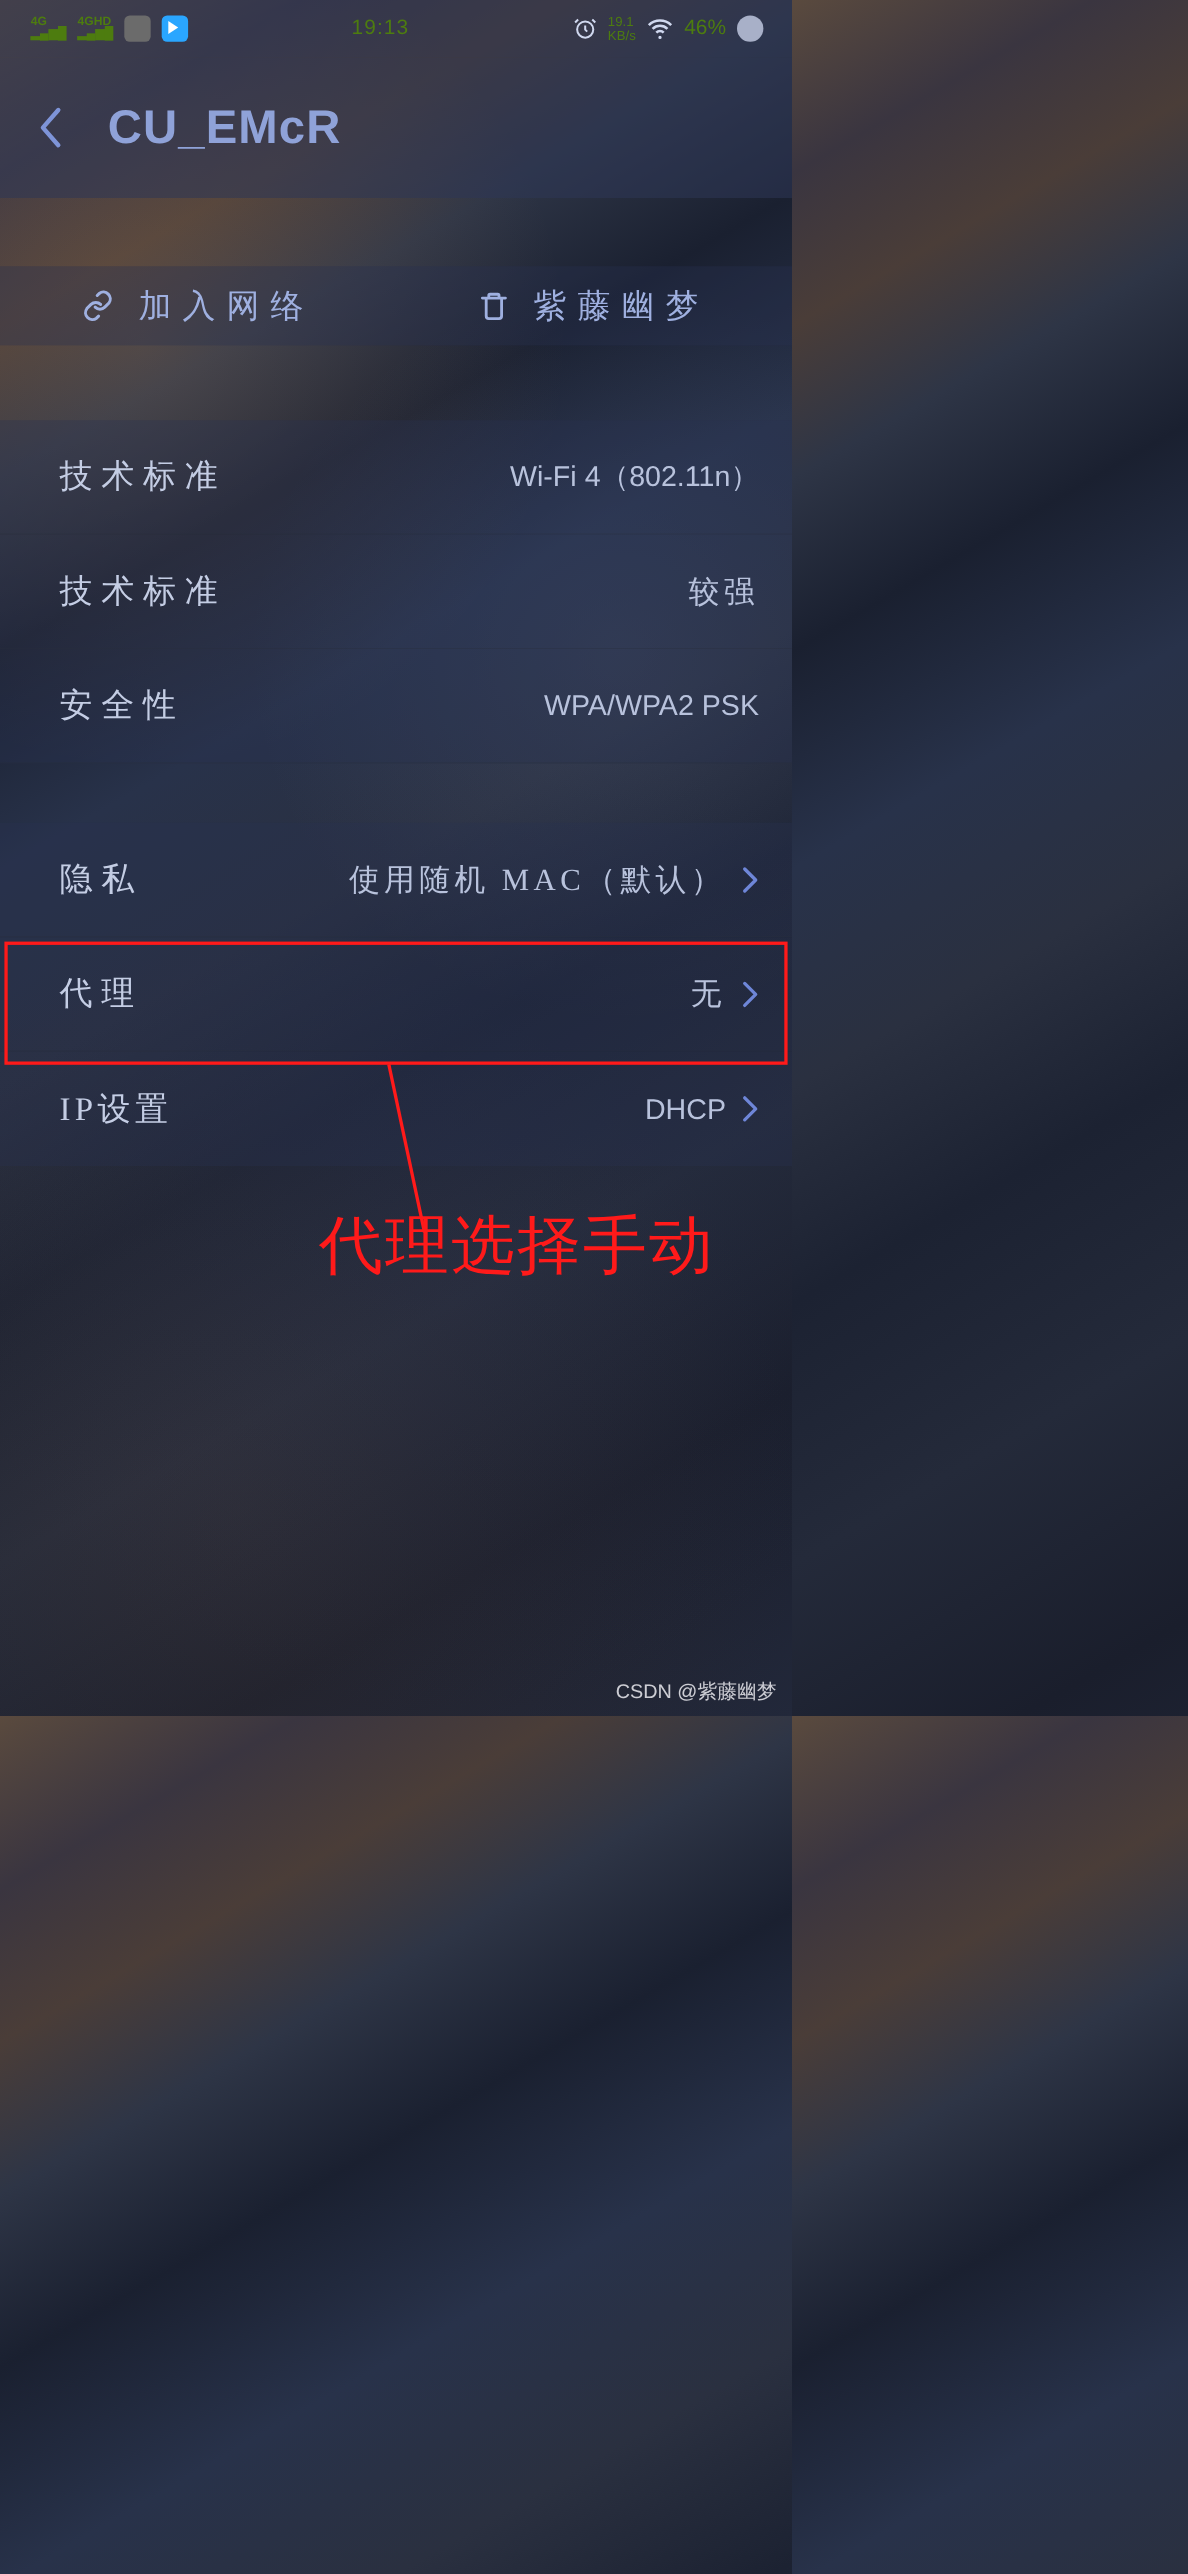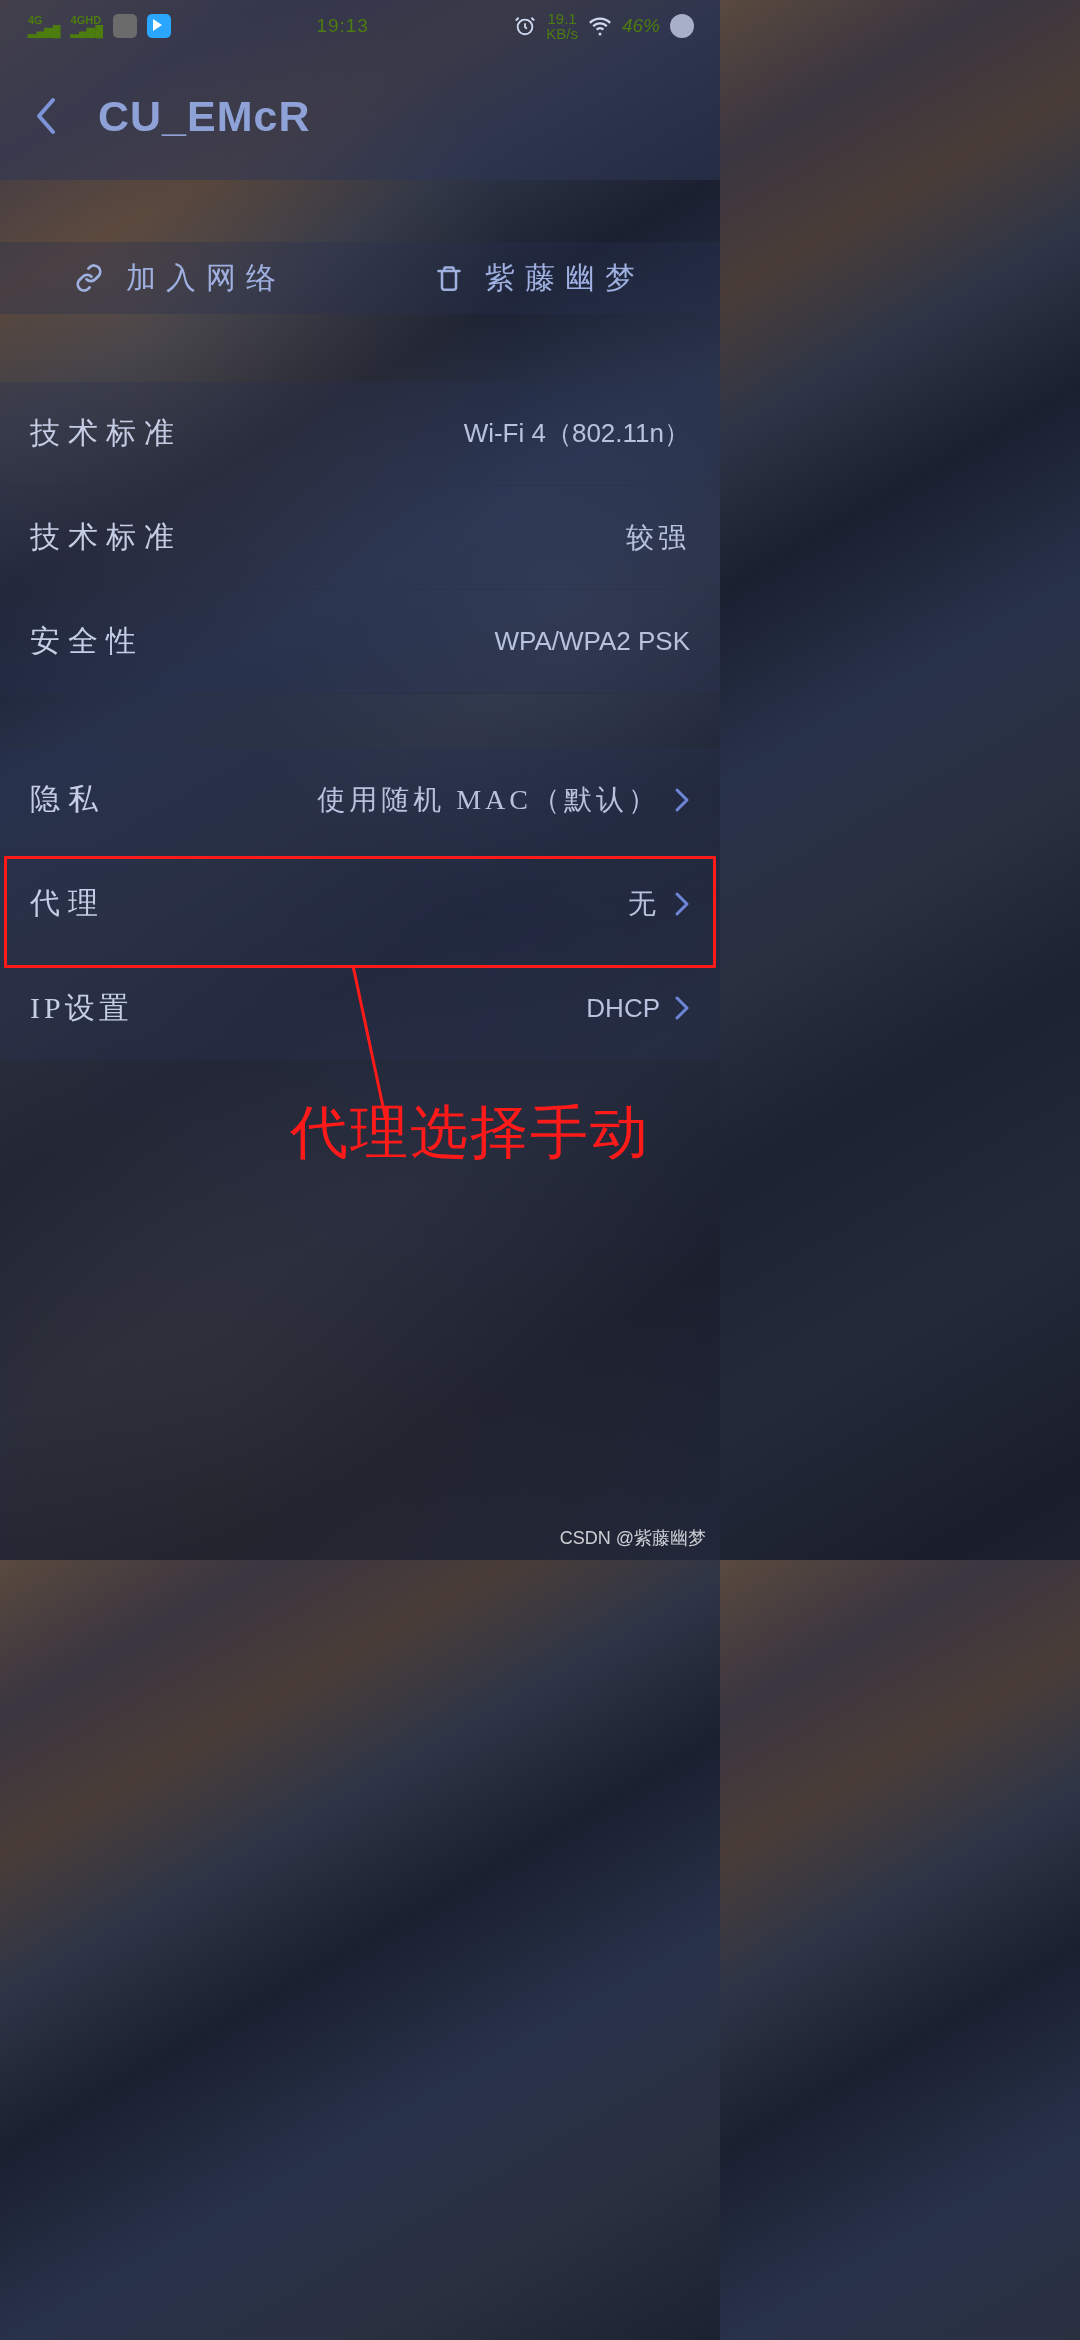--- a/index.html
+++ b/index.html
@@ -41,22 +41,22 @@
       position: relative;
       z-index: 2;
     }
     .status-left, .status-right { display:flex; align-items:center; gap:10px; }
     .sig { font-size:11px; font-weight:700; line-height:1; }
     .app-icon { width:24px; height:24px; border-radius:5px; }
     .app-a { background:#6b6b6b; }
     .app-b { background:#2aa6ff; position:relative; }
     .app-b::after{content:"";position:absolute;left:6px;top:5px;border-left:9px solid #fff;border-top:6px solid transparent;border-bottom:6px solid transparent;}
     .clock { font-size:19px; font-weight:500; letter-spacing:1px; }
-    .kbs { font-size:15px; line-height:1; text-align:center; }
-    .bat-pct { font-size:19px;font-style:italic; }
+    .kbs { font-size:12px; line-height:1; text-align:left; }
+    .bat-pct { font-size:19px; }
     .avatar-ic{width:24px;height:24px;border-radius:50%;background:#a8b0c8;}
 
     .titlebar {
       height: 128px;
       display:flex;
       align-items:center;
       gap: 34px;
       padding: 0 28px;
       background: rgba(45,55,85,.55);
       position:relative; z-index:2;
@@ -110,20 +110,21 @@
       background: rgba(40,50,80,.32);
       border-bottom:1px solid rgba(40,45,60,.35);
       position:relative;
     }
     .row:last-of-type{border-bottom:none;}
     .row .lbl{
       font-family:"STKaiti","KaiTi","楷体",serif;
       font-size:30px;
       color:#c4cde4;
       letter-spacing:8px;
+      margin-left:24px;
     }
     .row .val{
       font-size:26px;
       color:#b8c2dc;
       display:flex;
       align-items:center;
       gap:14px;
     }
     .row .val.kai{font-family:"STKaiti","KaiTi","楷体",serif; font-size:28px; letter-spacing:4px;}
     .chev { color:#6e86d8; }

